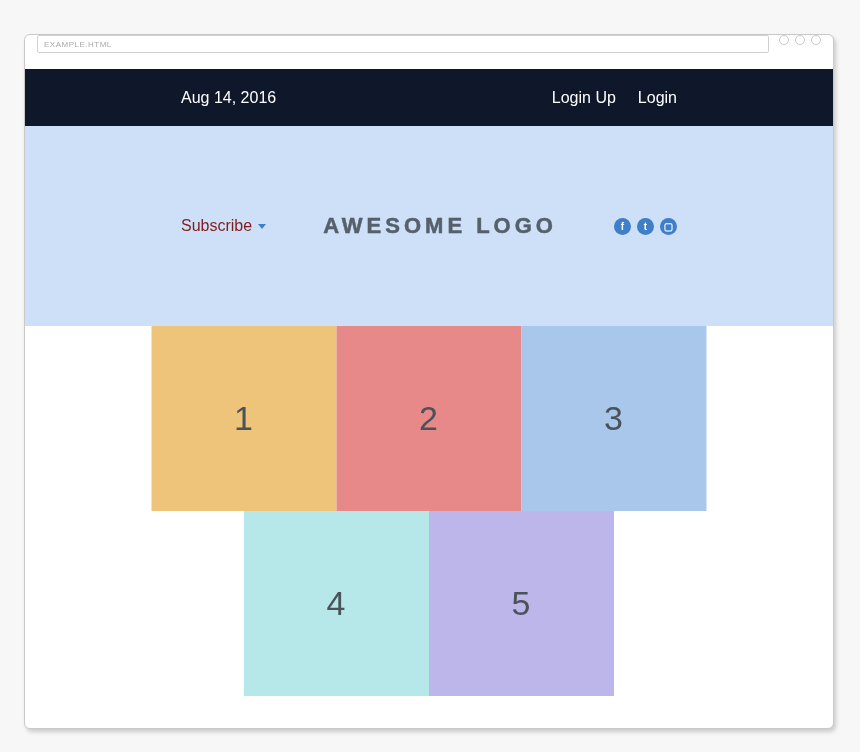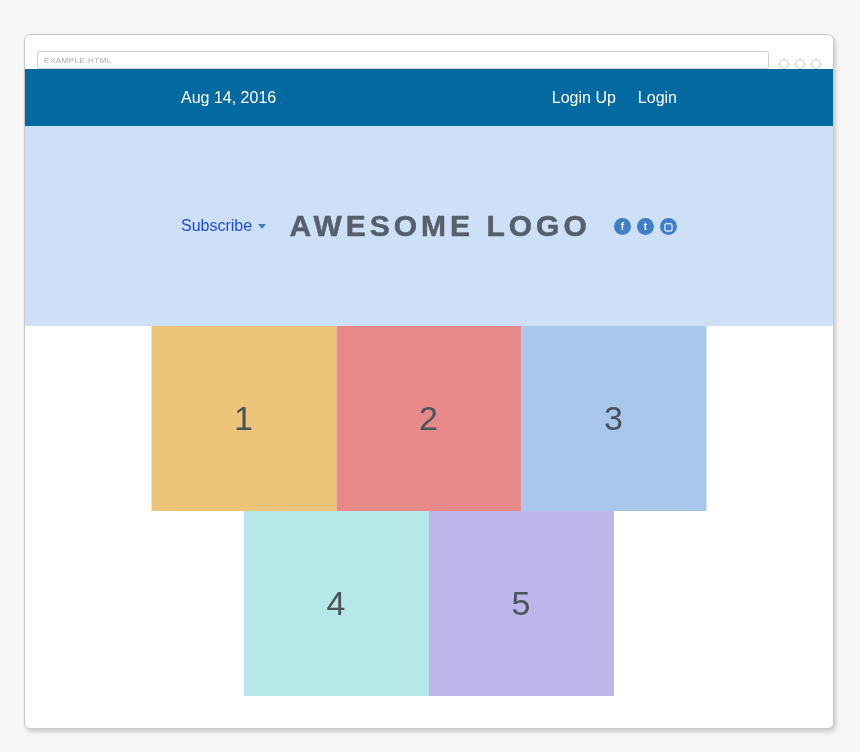--- a/index.html
+++ b/index.html
@@ -13,21 +13,21 @@
     width: 810px; height: 695px;
     background: #ffffff;
     border: 1px solid #c9c9c9;
     border-radius: 6px;
     box-shadow: 2px 3px 4px rgba(0,0,0,0.18);
     overflow: hidden;
   }
   .chrome-bar {
     height: 34px;
     display: flex;
-    align-items: flex-end;
+    align-items: flex-start;
     padding: 0 12px;
     gap: 10px;
   }
   .urlbox {
     flex: 1 1 auto;
     height: 18px;
     border: 1px solid #d0d0d0;
     border-radius: 2px;
     font-size: 8px;
     letter-spacing: 0.5px;
@@ -46,21 +46,21 @@
 
   .viewport {
     position: absolute;
     left: 0; top: 34px; right: 0; bottom: 0;
     overflow: hidden;
   }
 
   
   .topnav {
     height: 57px;
-    background: #0369a1;
+    background: #0f172a;
     color: #fff;
     display: flex;
     align-items: center;
     font-size: 16px;
     justify-content: space-between;
     padding-left: 156px;
     padding-right: 156px;
   }
   .topnav .right { display: flex; gap: 22px; }
   .topnav .link { cursor: pointer; }
@@ -76,36 +76,36 @@
   }
   .hero-inner {
     width: 100%;
     padding-left: 156px;
     padding-right: 156px;
     display: flex;
     justify-content: space-between;
     align-items: center;
   }
   .subscribe {
-    color: #1d4ed8;
+    color: #7f1d1d;
     font-size: 16px;
     display: flex;
     align-items: center;
     gap: 6px;
     cursor: pointer;
   }
   .caret {
     width: 0; height: 0;
     border-left: 4px solid transparent;
     border-right: 4px solid transparent;
     border-top: 5px solid #3e7fc8;
     display: inline-block;
   }
   .logo {
-    font-size: 30px;
+    font-size: 22px;
     letter-spacing: 4px;
     color: #55606b;
     font-weight: 600;
     text-align: center;
     -webkit-text-stroke: 0.5px #55606b;
   }
   .social { display: flex; gap: 6px; }
   .scircle {
     width: 17px; height: 17px; border-radius: 50%;
     background: #3e7fc8;

